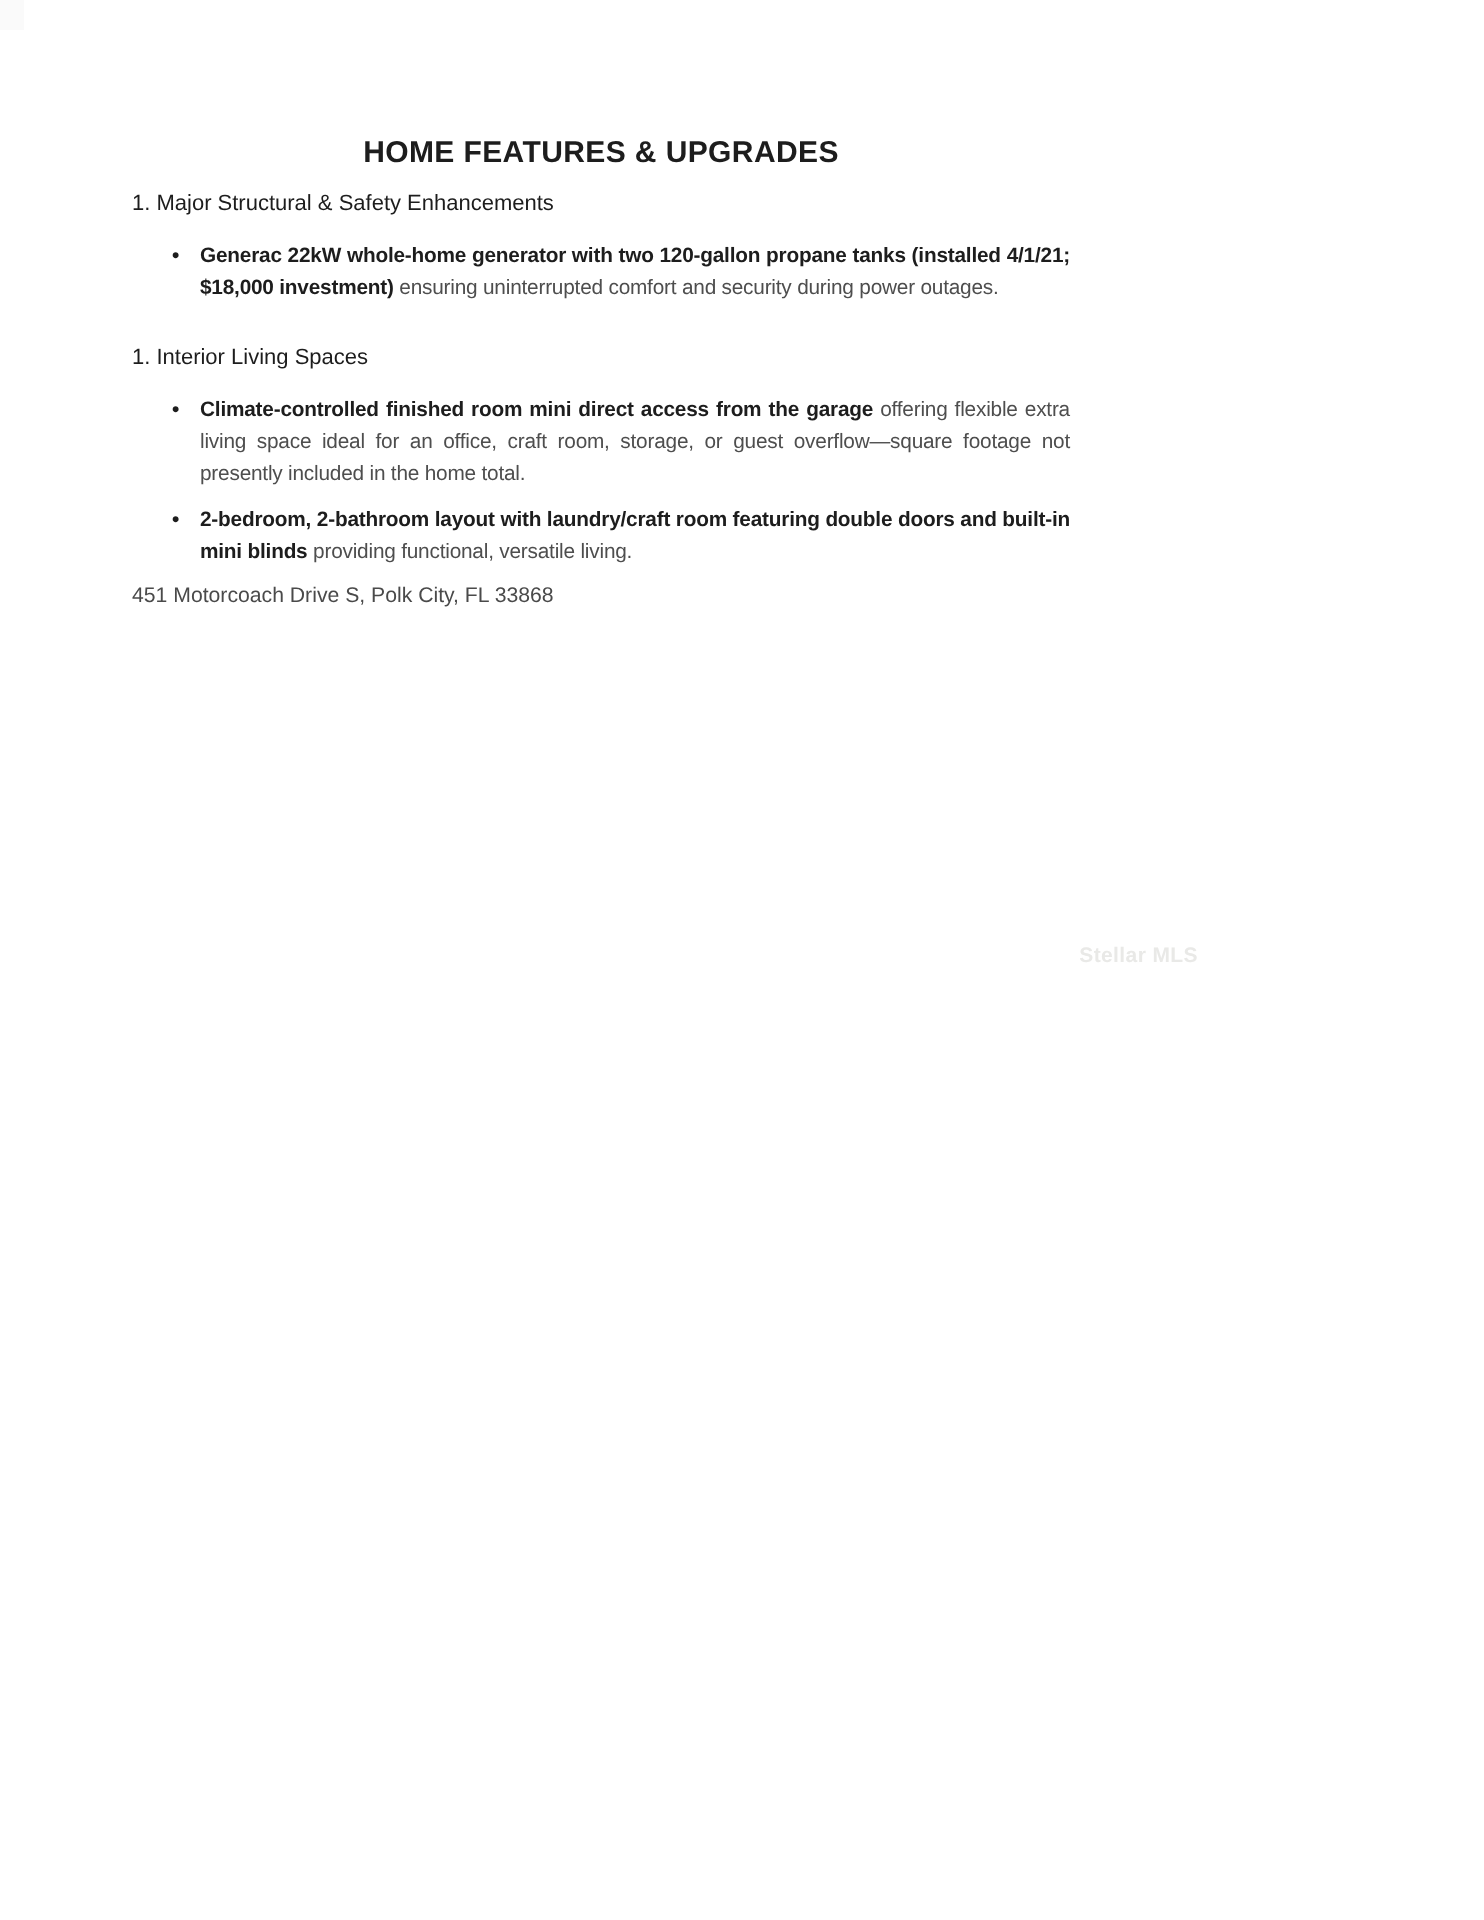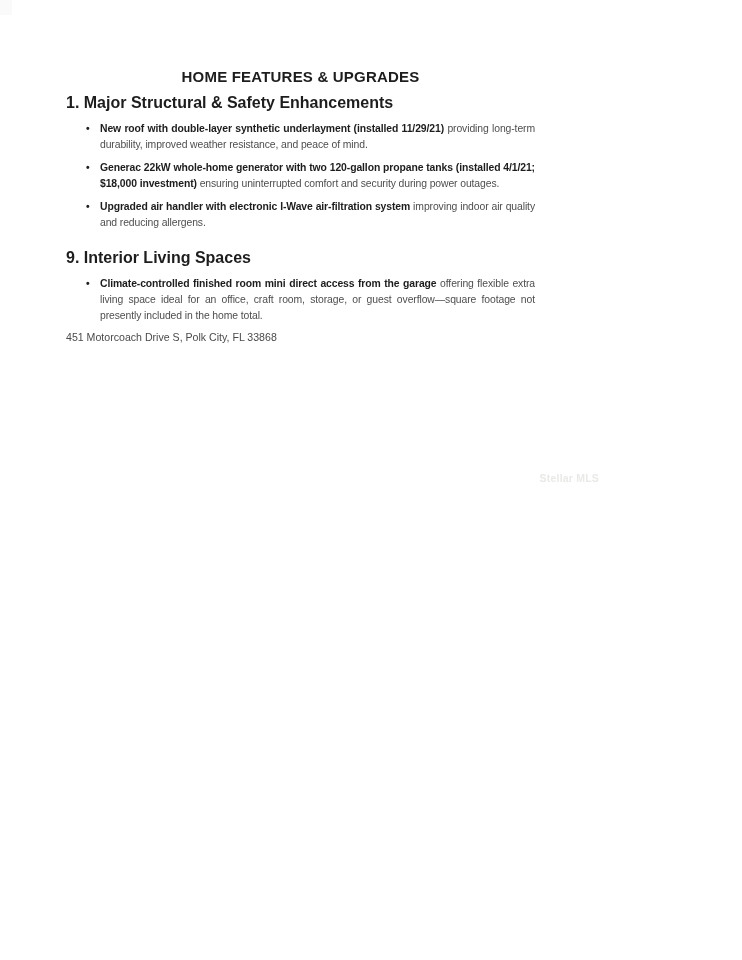--- a/index.html
+++ b/index.html
@@ -30,23 +30,23 @@
     font-size: 15px;
     line-height: 15px;
     font-weight: 700;
     letter-spacing: 0.2px;
     text-align: center;
     color: #1d1d1d;
   }
   section.section { margin: 0; }
   h2.section-heading {
     margin: 21px 0 13px 0;
-    font-size: 16px;
+    font-size: 11px;
     line-height: 11px;
-    font-weight: 700;
+    font-weight: 400;
     color: #1d1d1d;
   }
   #sections section:first-child h2.section-heading { margin-top: 0; }
   ul.bullets {
     margin: 0;
     padding: 0 0 0 34px;
     list-style: none;
   }
   li.bullet-item {
     position: relative;
@@ -90,41 +90,40 @@
 <body>
 
 <div class="page">
   <div class="scan-artifact"></div>
   <div class="content">
     <h1 class="title">HOME FEATURES &amp; UPGRADES</h1>
     <div id="sections">
   <section class="section">
     <h2 class="section-heading">1. Major Structural &amp; Safety Enhancements</h2>
     <ul class="bullets">
-  <li class="bullet-item"><span class="b">New roof with double-layer synthetic underlayment (installed 11/29/21)</span><span class="r"> providing long-term durability, improved weather resistance, and peace of mind.</span></li>
 
 
 
 
 </ul>
   </section>
 
   <section class="section">
     <ul class="bullets">
   <li class="bullet-item"><span class="b">Generac 22kW whole-home generator with two 120-gallon propane tanks (installed 4/1/21; $18,000 investment)</span><span class="r"> ensuring uninterrupted comfort and security during power outages.</span></li>
 
 
-  <li class="bullet-item"><span class="b">Upgraded air handler with electronic I-Wave air-filtration system</span><span class="r"> improving indoor air quality and reducing allergens.</span></li>
 </ul>
   </section>
 
   <section class="section">
-    <h2 class="section-heading">9. Interior Living Spaces</h2>
+    <h2 class="section-heading">1. Interior Living Spaces</h2>
     <ul class="bullets">
   <li class="bullet-item"><span class="b">Climate-controlled finished room mini direct access from the garage</span><span class="r"> offering flexible extra living space ideal for an office, craft room, storage, or guest overflow—square footage not presently included in the home total.</span></li>
 
+  <li class="bullet-item"><span class="b">2-bedroom, 2-bathroom layout with laundry/craft room featuring double doors and built-in mini blinds</span><span class="r"> providing functional, versatile living.</span></li>
 </ul>
   </section>
 </div>
     <div class="footer">451 Motorcoach Drive S, Polk City, FL 33868</div>
   </div>
   <div class="watermark">Stellar MLS</div>
 </div>
 
 </body></html>

